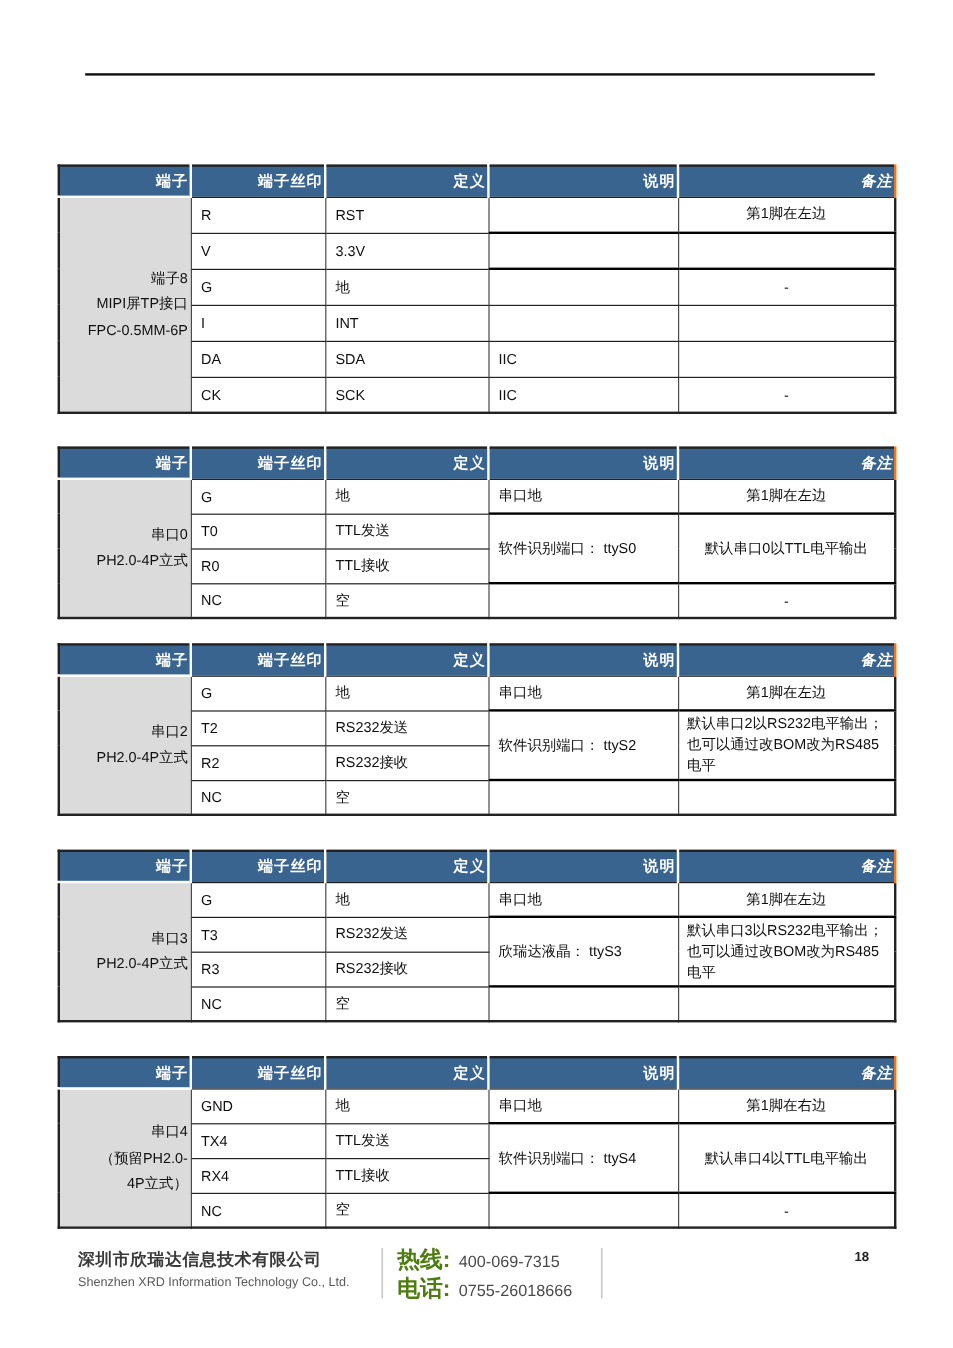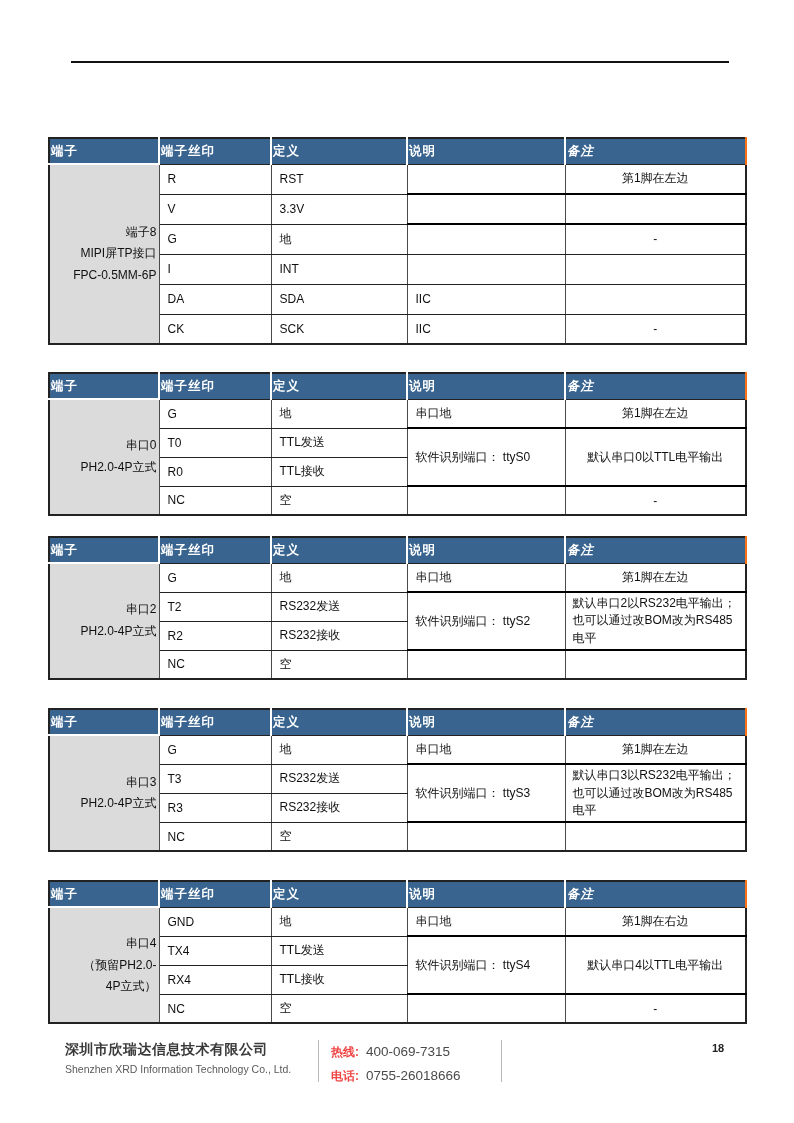--- a/index.html
+++ b/index.html
@@ -17,21 +17,21 @@
     border-collapse:collapse;table-layout:fixed;width:697px;
     font-size:12px;color:#101010;
   }
   .spec-table{border:2px solid #222;}
   .spec-table:nth-of-type(1){margin-bottom:27px;}
   .spec-table:nth-of-type(2){margin-bottom:20px;}
   .spec-table:nth-of-type(3){margin-bottom:28px;}
   .spec-table:nth-of-type(4){margin-bottom:28px;}
   .spec-table th{
     background:var(--hdr,#38648F);color:#fff;font-weight:bold;font-size:12.5px;
-    height:22px;text-align:left;
+    height:22px;text-align:right;
     border:none;border-right:2px solid #fff;border-bottom:1px solid #222;
     letter-spacing:1px;
   }
   .spec-table th.last{border-right:2px solid #f97316;font-style:italic;}
   .spec-table tbody tr{height:29px;}
   .spec-table.first tbody tr{height:30px;}
   .spec-table td{
     border-top:1px solid #222;border-bottom:1px solid #222;
     border-left:1px solid #4a4a4a;border-right:1px solid #4a4a4a;
     overflow:hidden;
@@ -50,21 +50,21 @@
   .footer{position:absolute;left:0;top:0;width:794px;height:988px;pointer-events:none;}
   .f-cn{position:absolute;left:65px;top:1041px;font-size:14px;font-weight:bold;color:#3a3a3a;letter-spacing:0.5px;}
   .f-en{position:absolute;left:65px;top:1063px;font-size:10.5px;color:#5a5a5a;}
   .f-div{position:absolute;top:1040px;width:1px;height:42px;background:#b8b8b8;}
   .f-div.d1{left:318px;}
   .f-div.d2{left:501px;}
   .f-block{position:absolute;top:1041px;}
   .f-block.b1{left:331px;}
   .f-block.b2{left:514px;}
   .f-line{height:24px;line-height:20px;white-space:nowrap;}
-  .f-label{font-size:12px;font-weight:bold;color:#ef4444;margin-right:7px;}
+  .f-label{font-size:19px;font-weight:bold;color:#4d7c0f;margin-right:7px;}
   .f-val{font-size:13.5px;color:#4a4a4a;}
   .page-number{position:absolute;left:712px;top:1042px;font-size:11px;font-weight:bold;color:#222;}
 </style>
 </head>
 <body>
 
 <div class="top-rule"></div>
 
 <div id="tables">
     <table class="spec-table first">
@@ -244,21 +244,21 @@
             <div>PH2.0-4P立式</div>
           </td>
           <td class="col-0">G</td>
           <td class="col-1">地</td>
           <td class="col-2 hb">串口地</td>
           <td class="col-3 hb">第1脚在左边</td>
         </tr>
         <tr>
           <td class="col-0">T3</td>
           <td class="col-1">RS232发送</td>
-          <td rowspan="2" class="col-2 hb">软件识别端口： ttyS3</td>
+          <td rowspan="2" class="col-2 hb">欣瑞达液晶： ttyS3</td>
           <td rowspan="2" class="col-3 hb a-left">默认串口3以RS232电平输出；也可以通过改BOM改为RS485电平</td>
         </tr>
         <tr>
           <td class="col-0">R3</td>
           <td class="col-1">RS232接收</td>
         </tr>
         <tr>
           <td class="col-0">NC</td>
           <td class="col-1">空</td>
           <td class="col-2"></td>

